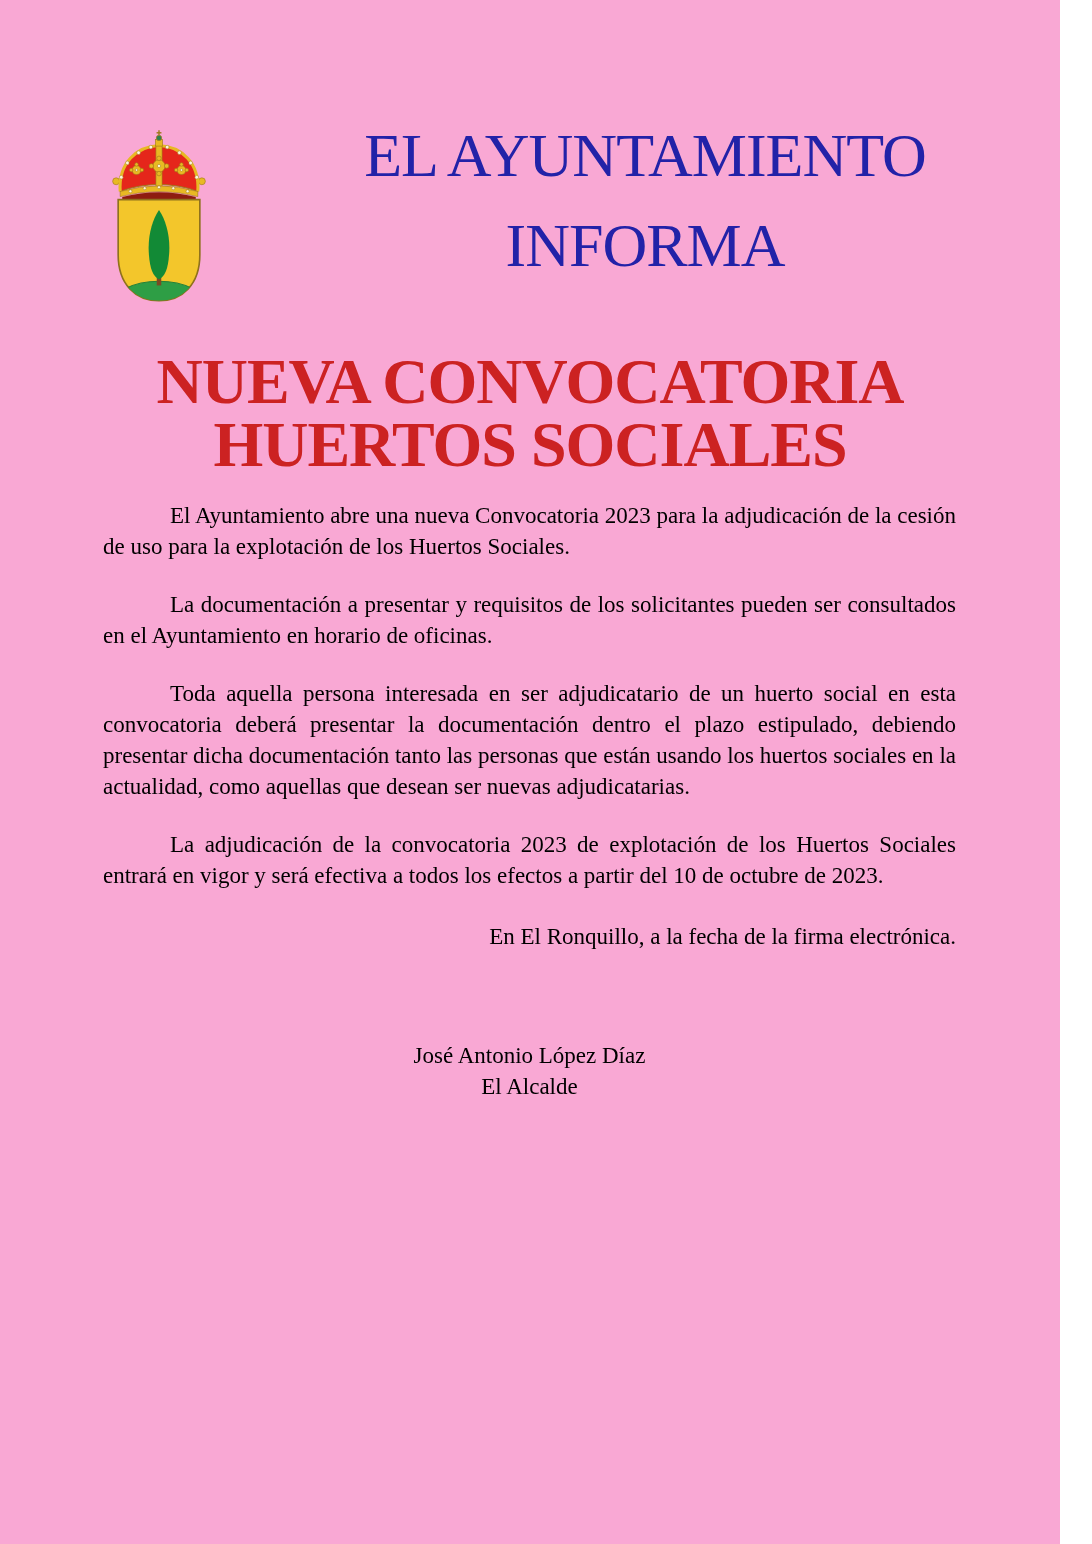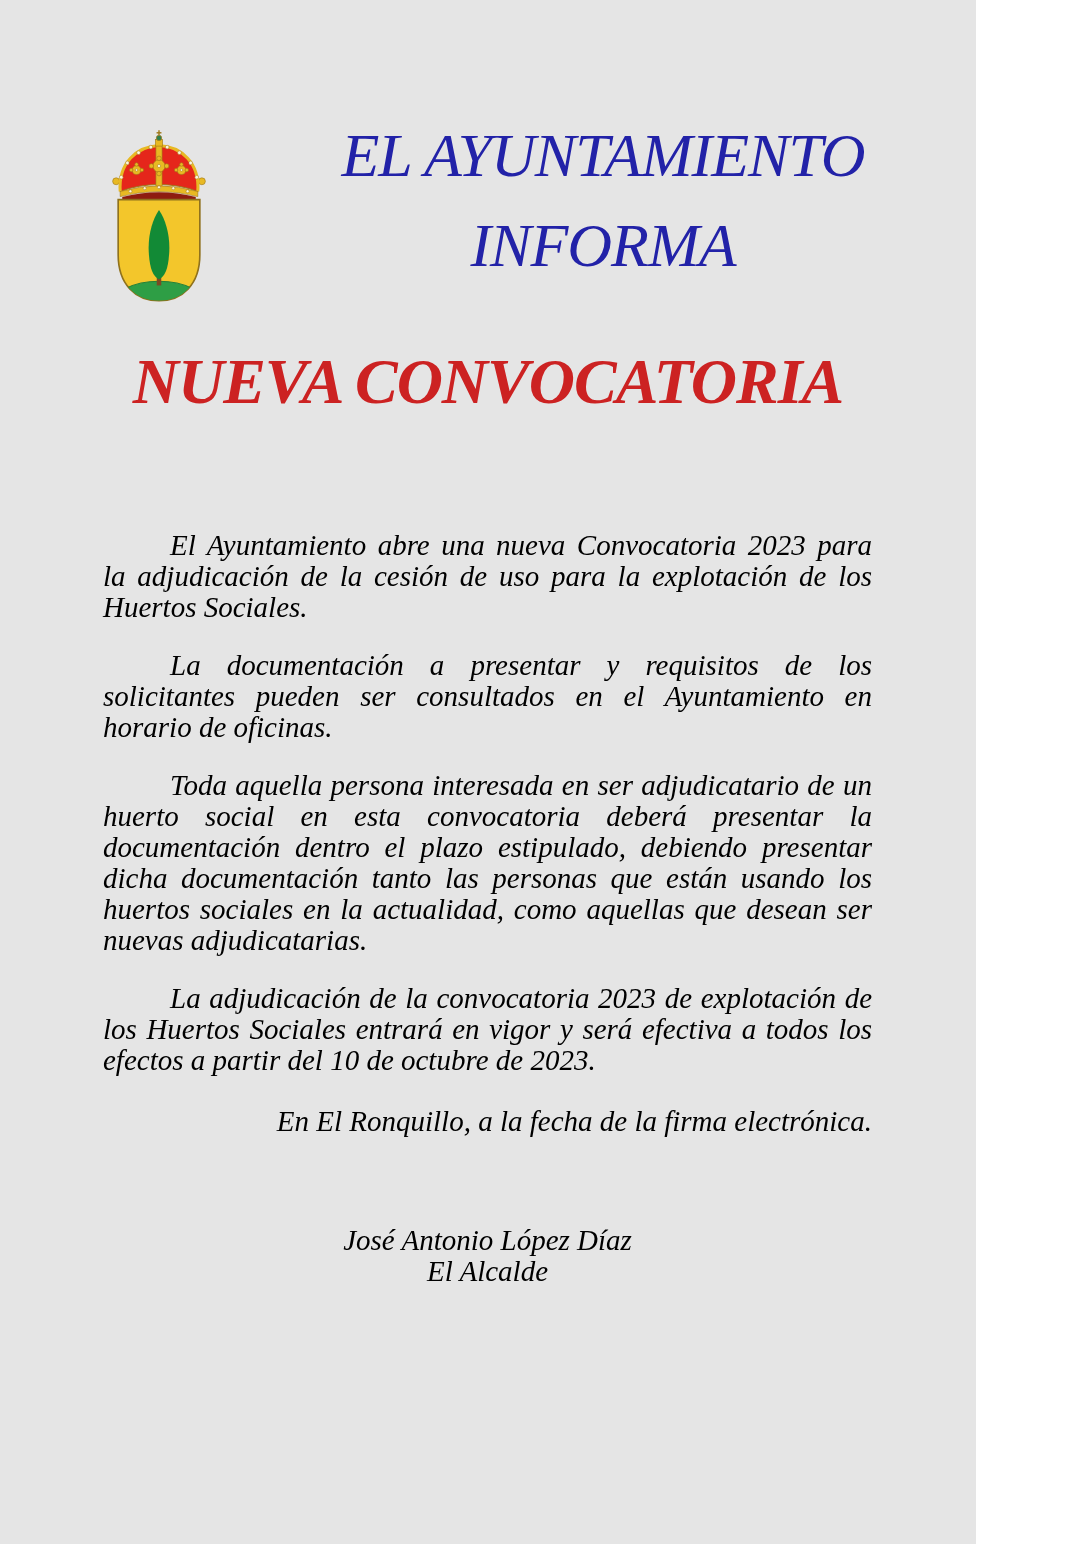--- a/index.html
+++ b/index.html
@@ -15,27 +15,26 @@
     --crest-tree-green:#128A36;
     --crest-trunk-brown:#7B4A23;
     --crest-mount-green:#2E9E45;
     --crest-mount-dark:#23813A;
     --crest-pearl:#FDF6DC;
     --crest-orb-green:#2F7F4E;
   }
   html,body{margin:0;padding:0;background:#ffffff;}
   .page{
     position:relative;
-    width:976px;
+    width:1060px;
     height:1544px;
-    background:#e5e5e5;
+    background:#f9a8d4;
     font-family:"Liberation Serif","DejaVu Serif",serif;
     color:var(--text);
     overflow:hidden;
-    font-style:italic;
   }
   
   .crest{
     position:absolute;
     left:110px;
     top:129px;
     width:98px;
     height:174px;
   }
   .main-title{
@@ -64,22 +63,22 @@
     line-height:63px;
     font-weight:bold;
     letter-spacing:-1px;
     white-space:nowrap;
   }
   
   .doc-body{
     position:absolute;
     left:103px;
     right:104px;
-    top:530px;
-    font-size:29px;
+    top:500px;
+    font-size:23px;
     line-height:31px;
   }
   .doc-body p{
     margin:0 0 27px 0;
     text-align:justify;
     text-indent:67px;
   }
   .doc-body p.place-line{
     margin-top:30px;
     text-align:right;
@@ -184,20 +183,21 @@
     <path class="c-tree" d="M48,74 C41,84 37,100 38,116 C39,132 42,139 48,142 C54,139 57,132 58,116 C59,100 55,84 48,74 Z"></path>
   </svg>
 
   <div class="main-title">
     <div>EL AYUNTAMIENTO</div>
     <div>INFORMA</div>
   </div>
 
   <h1 class="red-heading">
     <div>NUEVA CONVOCATORIA</div>
+    <div>HUERTOS SOCIALES</div>
   </h1>
 
   <div class="doc-body">
     <p>El Ayuntamiento abre una nueva Convocatoria 2023 para la adjudicación de la cesión de uso para la explotación de los Huertos Sociales.</p>
     <p>La documentación a presentar y requisitos de los solicitantes pueden ser consultados en el Ayuntamiento en horario de oficinas.</p>
     <p>Toda aquella persona interesada en ser adjudicatario de un huerto social en esta convocatoria deberá presentar la documentación dentro el plazo estipulado, debiendo presentar dicha documentación tanto las personas que están usando los huertos sociales en la actualidad, como aquellas que desean ser nuevas adjudicatarias.</p>
     <p>La adjudicación de la convocatoria 2023 de explotación de los Huertos Sociales entrará en vigor y será efectiva a todos los efectos a partir del 10 de octubre de 2023.</p>
     <p class="place-line">En El Ronquillo, a la fecha de la firma electrónica.</p>
 
     <div class="signature">

